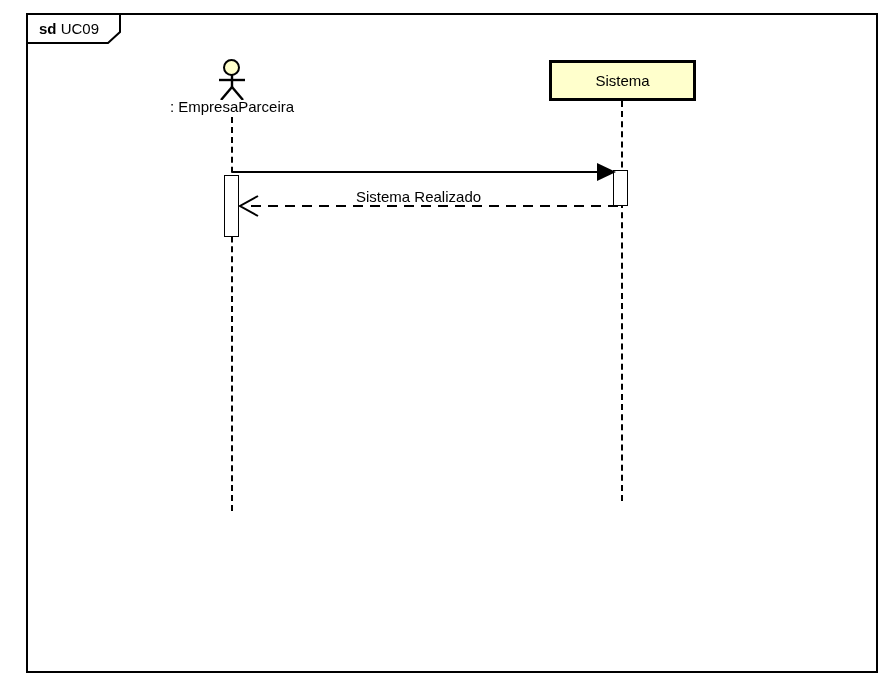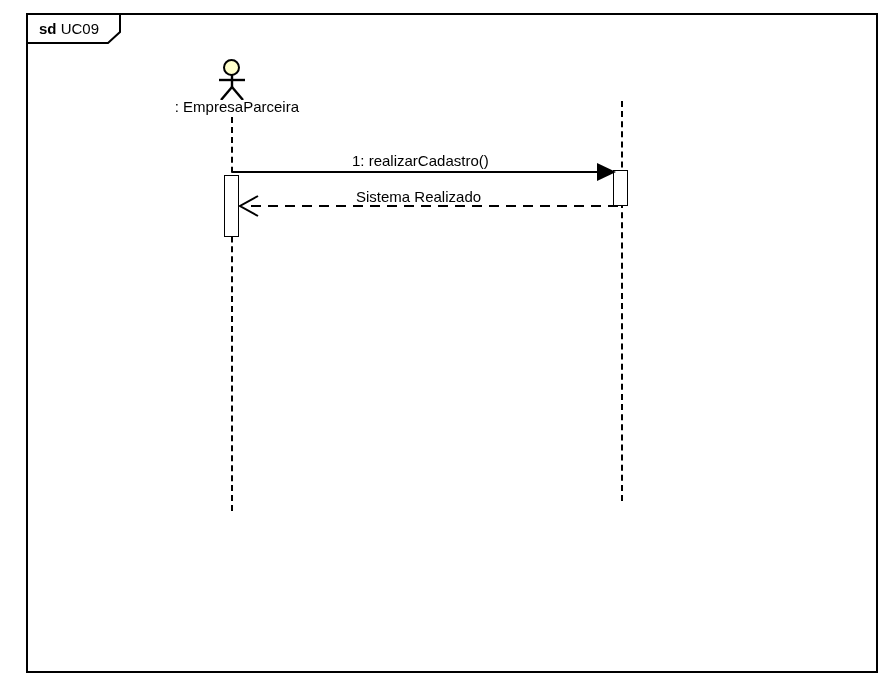--- a/index.html
+++ b/index.html
@@ -80,21 +80,21 @@
     left: 200px;
     top: 75px;
     width: 40px;
     height: 25px;
   }
   .actor-label {
     position: absolute;
     left: 153px;
     top: 98px;
     width: 134px;
-    text-align: right;
+    text-align: center;
     font-size: 15px;
     color: #000000;
     white-space: nowrap;
     line-height: 18px;
   }
 
   
   .sistema-box {
     position: absolute;
     left: 537px;
@@ -195,36 +195,38 @@
 
   <div class="actor-head"></div>
   <svg class="actor-body" viewBox="0 0 40 25" width="40" height="25">
     <line x1="20" y1="0" x2="20" y2="12" stroke="#000000" stroke-width="2.4"></line>
     <line x1="7" y1="5" x2="33" y2="5" stroke="#000000" stroke-width="2.4"></line>
     <line x1="20" y1="12" x2="9" y2="25" stroke="#000000" stroke-width="2.4"></line>
     <line x1="20" y1="12" x2="31" y2="25" stroke="#000000" stroke-width="2.4"></line>
   </svg>
   <div class="actor-label">: EmpresaParceira</div>
 
+  <div class="sistema-box">
+    <span class="box-label">Sistema</span>
+  </div>
 
   <div class="lifeline lifeline-actor"></div>
   <div class="lifeline lifeline-sistema"></div>
 
   <div class="activation activation-actor"></div>
   <div class="activation activation-sistema"></div>
 
   <svg class="msg-layer" viewBox="0 0 880 686" width="880" height="686">
 
     <g>
       <line x1="220" y1="172" x2="585" y2="172" stroke="#000000" stroke-width="2"></line>
       <polygon points="585,163 604,172 585,181" fill="#000000"></polygon>
     </g>
 
     <g>
       <line x1="606" y1="206" x2="233" y2="206" stroke="#000000" stroke-width="2" stroke-dasharray="10,7"></line>
       <polyline points="246,196 228,206 246,216" fill="none" stroke="#000000" stroke-width="2"></polyline>
     </g>
   </svg>
 
-  <div class="msg-label msg-label-call">1: realizarCadastro()</div>
   <div class="msg-label msg-label-return">Sistema Realizado</div>
 
 </div>
 
 </body></html>

